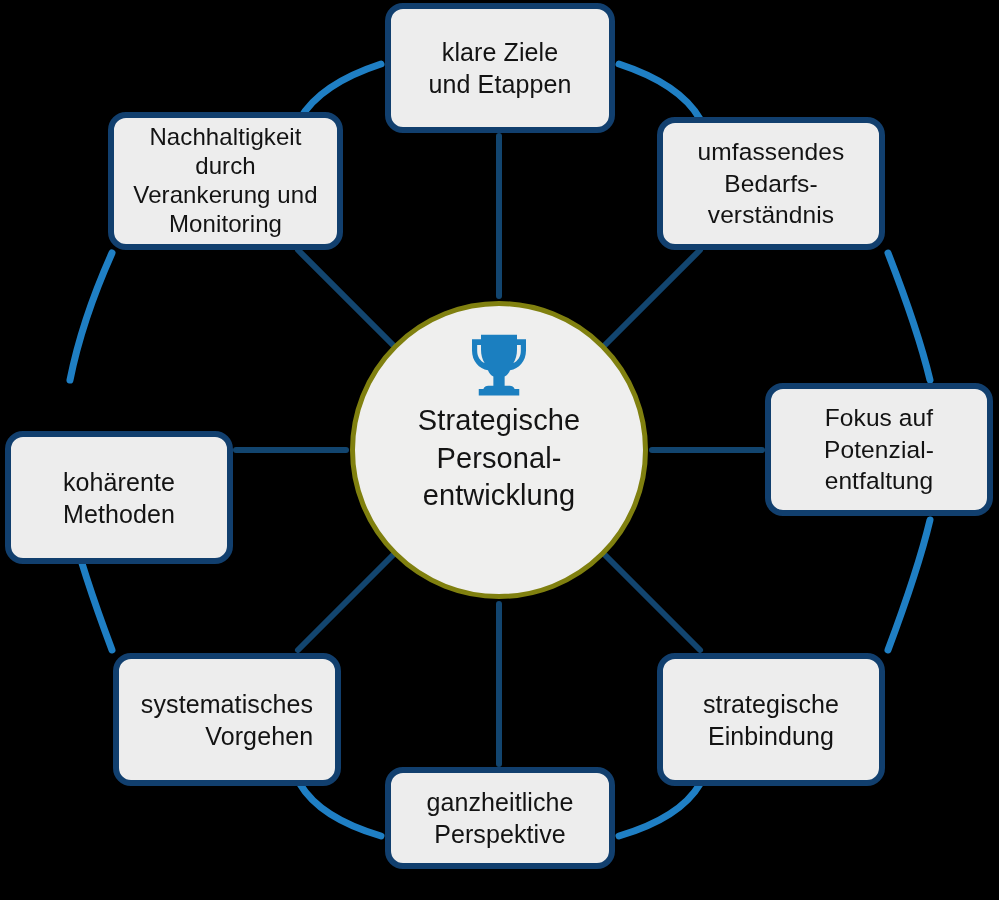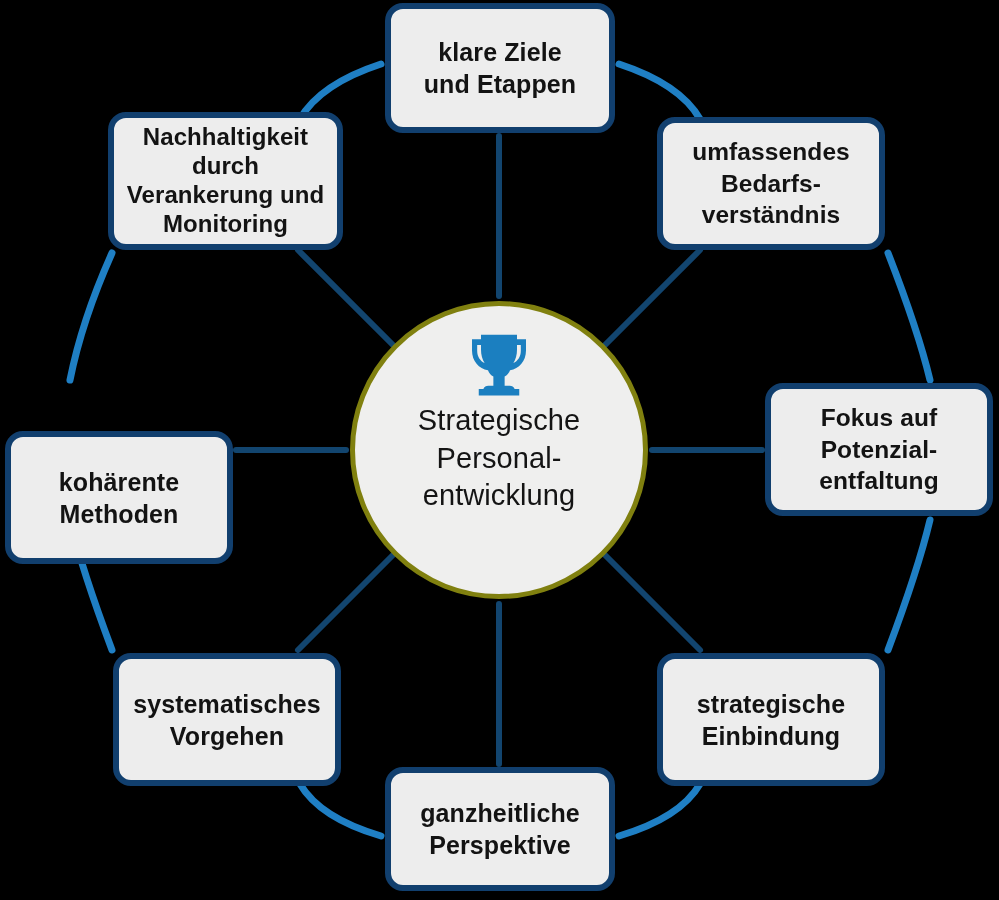--- a/index.html
+++ b/index.html
@@ -41,30 +41,29 @@
     color: #131313;
     font-size: 25px;
     line-height: 1.28;
     letter-spacing: 0.1px;
     z-index: 3;
   }
   .node .label {
     display: block;
     padding: 0 6px;
     white-space: pre-line;
-    font-weight: bold;
   }
 
   
   #node-top        { left: 385px; top: 3px;   width: 230px; height: 130px; }
   #node-topright   { left: 657px; top: 117px; width: 228px; height: 133px; }
   #node-right      { left: 765px; top: 383px; width: 228px; height: 133px; }
   #node-bottomright{ left: 657px; top: 653px; width: 228px; height: 133px; }
-  #node-bottom     { left: 385px; top: 767px; width: 230px; height: 124px; }
-  #node-bottomleft { left: 113px; top: 653px; width: 228px; height: 133px; }
+  #node-bottom     { left: 385px; top: 767px; width: 230px; height: 102px; }
+  #node-bottomleft { left: 113px; top: 653px; width: 228px; height: 133px; text-align: right; }
   #node-left       { left: 5px;   top: 383px; width: 228px; height: 133px; margin-top: 48px; }
   #node-topleft    { left: 108px; top: 112px; width: 235px; height: 138px; }
 
   #node-topleft .label { font-size: 24px; line-height: 1.2; }
   #node-topright .label,
   #node-right .label { font-size: 24.5px; }
 
   
   #hub {
     position: absolute;

